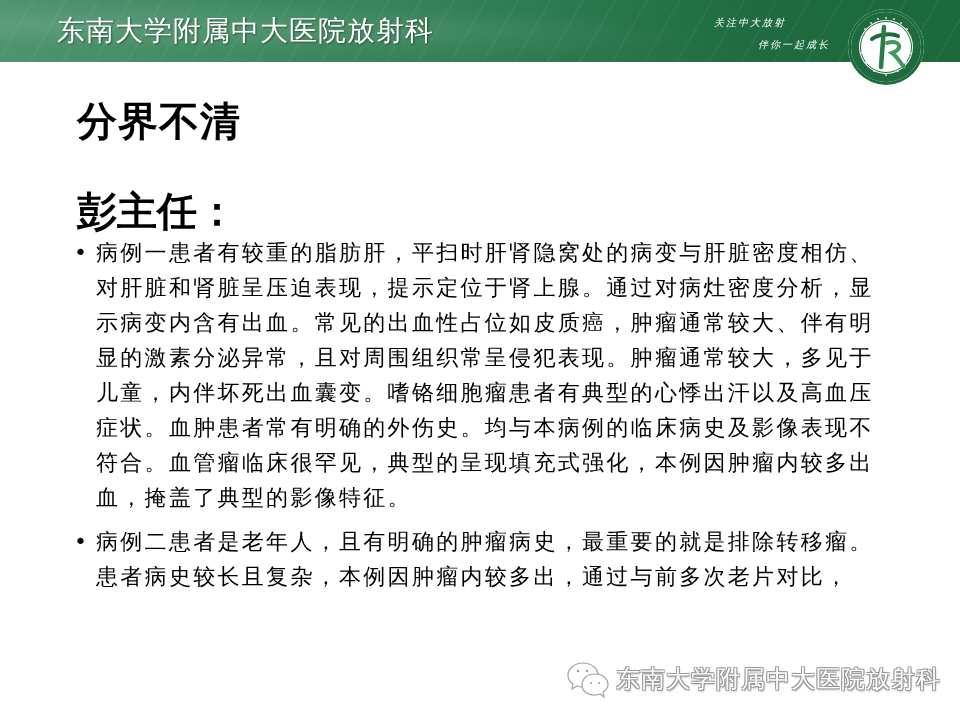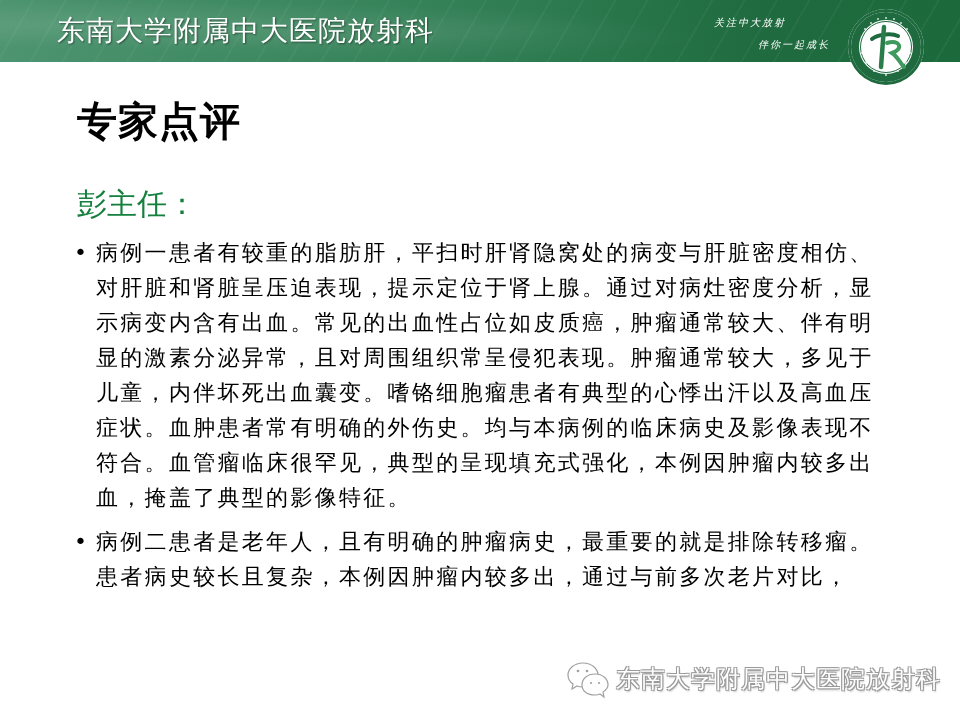--- a/index.html
+++ b/index.html
@@ -75,23 +75,23 @@
       font-size: 40px;
       font-weight: bold;
       color: #000000;
       letter-spacing: 1px;
       white-space: nowrap;
     }
     .speaker {
       position: absolute;
       left: 77px;
       top: 184px;
-      font-size: 30px;
-      font-weight: normal;
-      color: #15803d;
+      font-size: 40px;
+      font-weight: bold;
+      color: #000000;
       white-space: nowrap;
     }
     .body-text {
       position: absolute;
       left: 74px;
       top: 235px;
       width: 830px;
       font-size: 22px;
       color: #000000;
     }
@@ -173,21 +173,21 @@
           <circle cx="50" cy="62" r="0.9"></circle>
         <circle cx="26" cy="62" r="0.9"></circle>
           <circle cx="38" cy="66" r="0.9"></circle>
       </g>
       <path d="M24 30 C30 25, 44 24, 50 27" fill="none" stroke="#1f6b3f" stroke-width="4" stroke-linecap="round"></path>
       <path d="M36 18 C35 30, 34 44, 33 58" fill="none" stroke="#2a7d4b" stroke-width="4.5" stroke-linecap="round"></path>
       <path d="M39 34 C52 30, 56 40, 44 44 C50 48, 52 54, 56 58" fill="none" stroke="#3f9a5e" stroke-width="4" stroke-linecap="round"></path>
     </svg>
   </div>
 
-  <div class="page-title">专家点评</div>
+  <div class="page-title">分界不清</div>
   <div class="speaker">彭主任：</div>
 
   <div class="body-text">
     <div class="bullet-item">
       <span class="bullet-dot">•</span>
       <span class="line">病例一患者有较重的脂肪肝，平扫时肝肾隐窝处的病变与肝脏密度相仿、</span>
       <span class="line">对肝脏和肾脏呈压迫表现，提示定位于肾上腺。通过对病灶密度分析，显</span>
       <span class="line">示病变内含有出血。常见的出血性占位如皮质癌，肿瘤通常较大、伴有明</span>
       <span class="line">显的激素分泌异常，且对周围组织常呈侵犯表现。肿瘤通常较大，多见于</span>
       <span class="line">儿童，内伴坏死出血囊变。嗜铬细胞瘤患者有典型的心悸出汗以及高血压</span>

